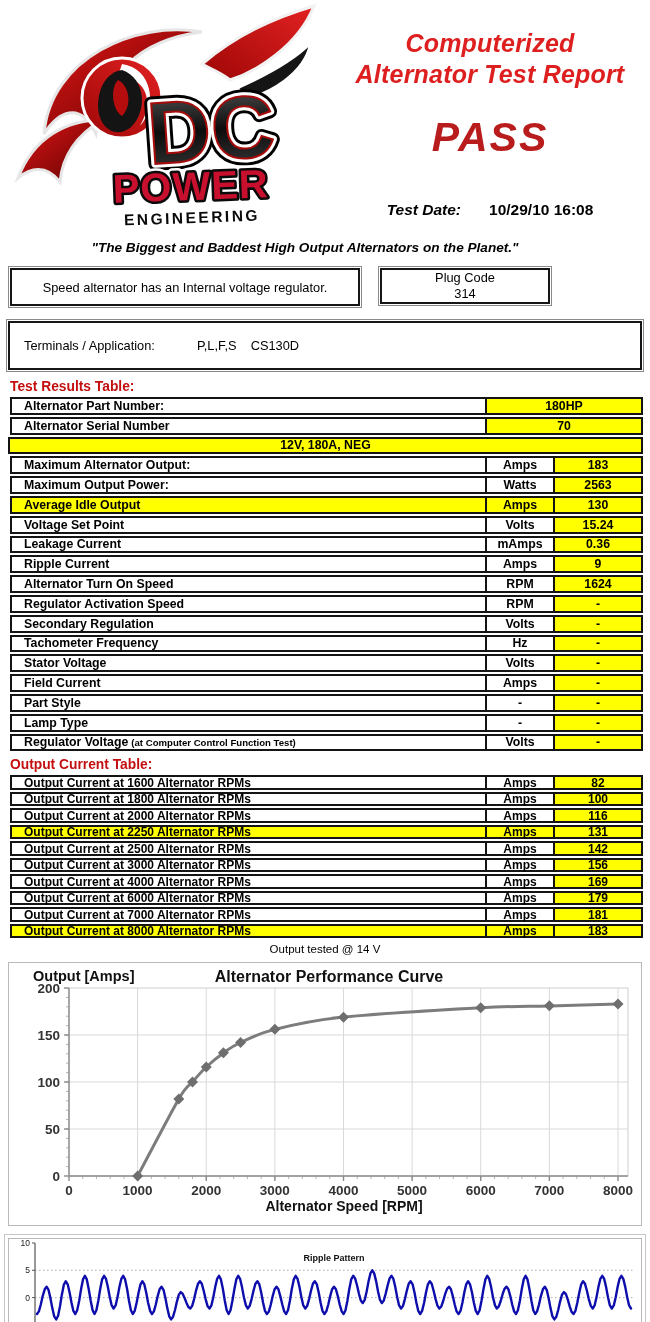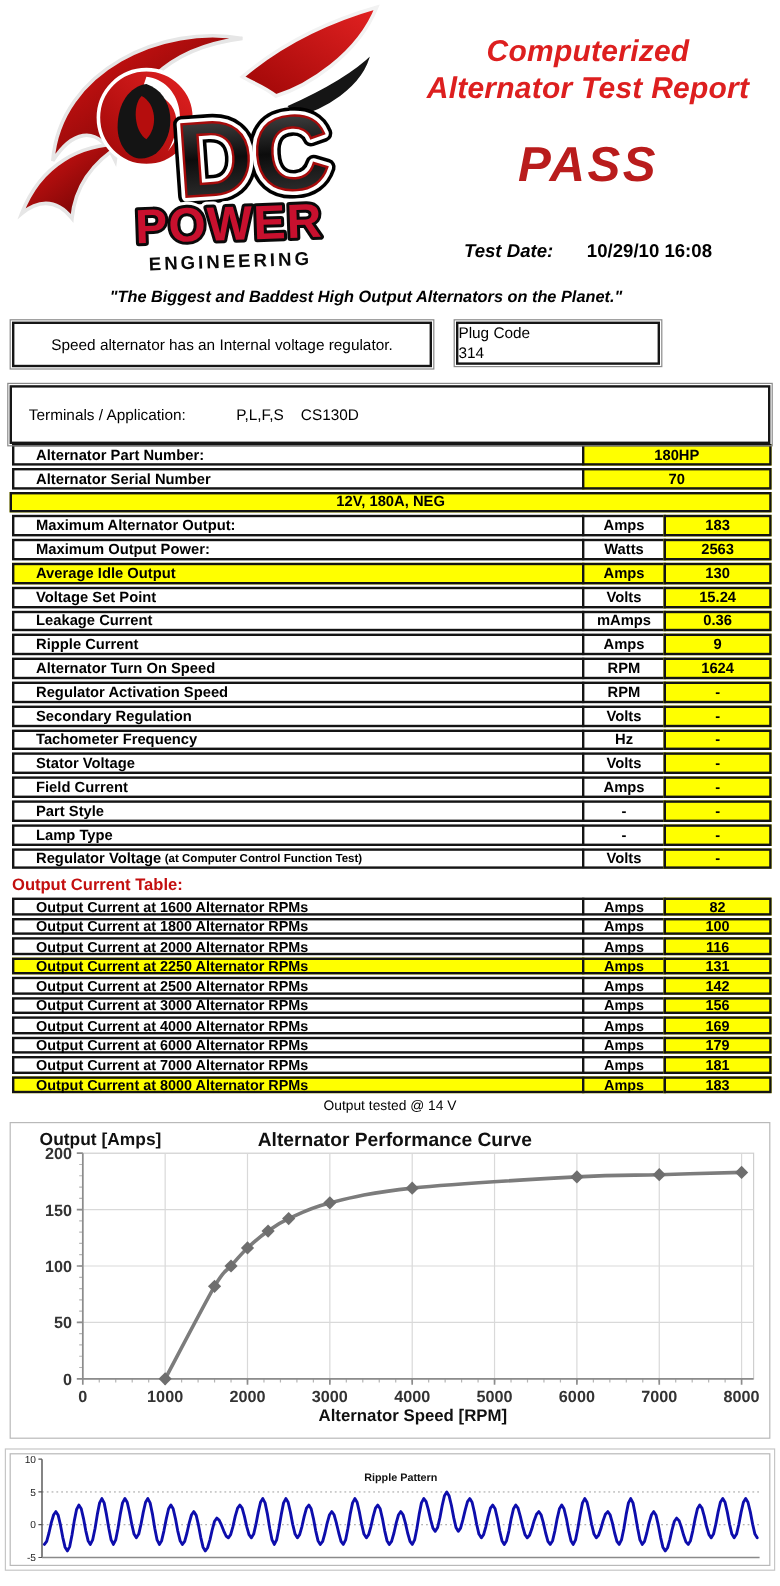--- a/index.html
+++ b/index.html
@@ -13,34 +13,34 @@
   .report-title{margin-top:28px;font-size:25px;line-height:31px;font-weight:bold;font-style:italic;color:#dd1f1f;letter-spacing:.2px;}
   .pass{margin-top:24px;font-size:41px;font-weight:bold;font-style:italic;color:#b91c1c;letter-spacing:2px;}
   .test-date{margin-top:40px;display:flex;justify-content:center;gap:28px;font-size:15.5px;font-weight:bold;}
   .test-date .lbl{font-style:italic;}
   .tagline{margin-top:4px;width:610px;text-align:center;font-size:13.6px;font-weight:bold;font-style:italic;}
 
   
   .bbox{border:2px solid #161616;outline:1px solid #8a8a8a;outline-offset:1px;background:#fff;box-sizing:border-box;}
   .info-row{margin:13px 0 0 10px;display:flex;}
   .regulator-box{width:350px;height:38px;display:flex;align-items:center;justify-content:center;font-size:12.8px;}
-  .plug-box{margin-left:20px;width:170px;height:36px;display:flex;flex-direction:column;justify-content:center;font-size:12.8px;line-height:16px;}
+  .plug-box{margin-left:20px;width:170px;height:36px;display:flex;flex-direction:column;align-items:center;justify-content:center;font-size:12.8px;line-height:16px;}
   .terminals-box{margin:15px 0 0 8px;width:634px;height:49px;display:flex;align-items:center;font-size:12.8px;}
   .terminals-box .lbl{padding-left:14px;}
   .terminals-box .val{padding-left:42px;white-space:pre;}
 
   
   .section-title{margin:9px 0 3px 10px;font-size:13.8px;font-weight:bold;color:#c30f0f;}
   .data-table{margin-left:10px;width:633px;}
   .row{display:flex;margin-bottom:2px;}
   .cell{box-sizing:border-box;border:2px solid #141414;display:flex;align-items:center;font-weight:bold;font-size:12.3px;line-height:1;background:#fff;}
   .t1 .cell{height:17.8px;}
   .t2 .cell{height:14.6px;font-size:12px;}
   .t2 .row{margin-bottom:1.9px;}
-  .cell.label{flex:0 0 477px;padding-left:18px;}
+  .cell.label{flex:0 0 477px;padding-left:12px;}
   .cell.unit{flex:0 0 70px;margin-left:-2px;justify-content:center;}
   .cell.value{flex:1;margin-left:-2px;justify-content:center;background:#ffff00;}
   .cell.merged{flex:1;margin-left:-2px;justify-content:center;background:#ffff00;}
   .row.hl .cell{background:#ffff00;}
   .label .small{font-size:9.6px;margin-left:3px;font-weight:bold;}
   .footnote{margin-top:5px;width:650px;text-align:center;font-size:11.5px;}
 
   
   .chart-box{margin-left:8px;background:#fff;border:1px solid #b9b9b9;}
   .perf{margin-top:7px;width:632px;height:262px;}
@@ -115,20 +115,21 @@
     <div class="bbox plug-box">
       <div>Plug Code</div>
       <div>314</div>
     </div>
   </div>
   <div class="bbox terminals-box">
     <span class="lbl">Terminals / Application:</span>
     <span class="val">P,L,F,S    CS130D</span>
   </div>
 
+  <div class="section-title">Test Results Table:</div>
   <div id="test-results-table" class="data-table t1">
       <div class="row">
         <div class="cell label">Alternator Part Number:</div>
         <div class="cell merged">180HP</div>
       </div>
       <div class="row">
         <div class="cell label">Alternator Serial Number</div>
         <div class="cell merged">70</div>
       </div>
       <div class="row">

